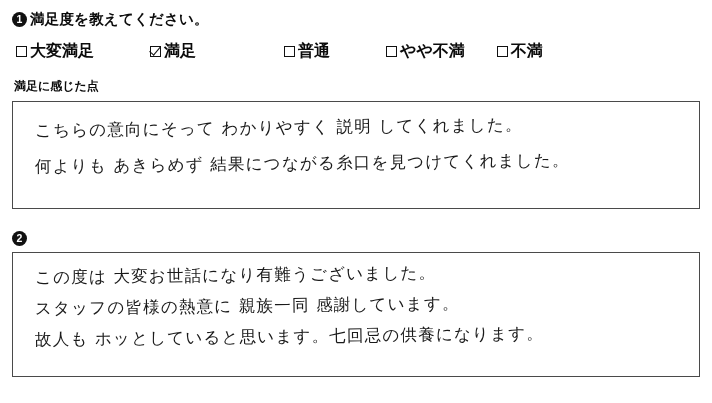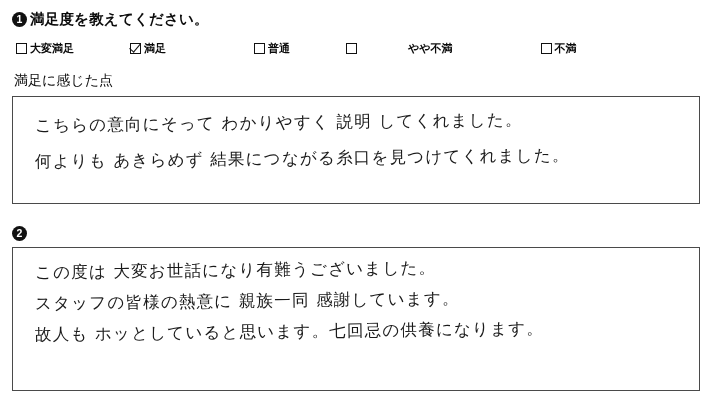--- a/index.html
+++ b/index.html
@@ -52,21 +52,21 @@
   
   .choices {
     display: flex;
     align-items: center;
     margin-top: 12px;
     padding-left: 4px;
   }
   .choice {
     display: flex;
     align-items: center;
-    font-size: 11px;
+    font-size: 16px;
     font-weight: bold;
     color: #0b0b0b;
     white-space: nowrap;
   }
   .box {
     position: relative;
     width: 11px;
     height: 11px;
     border: 1.3px solid #111111;
     margin-right: 3px;
@@ -82,22 +82,22 @@
     height: 10px;
     border-right: 1.6px solid #111111;
     border-bottom: 1.6px solid #111111;
     transform: rotate(40deg);
   }
 
   
   .sub-label {
     margin-top: 16px;
     padding-left: 2px;
-    font-size: 14px;
-    font-weight: normal;
+    font-size: 12px;
+    font-weight: bold;
     color: #0b0b0b;
   }
 
   
   .answer-box {
     margin-top: 6px;
     border: 1px solid #4a4a4a;
     box-sizing: border-box;
     background: #ffffff;
     padding: 8px 2px 6px 14px;
@@ -109,21 +109,21 @@
     color: #1a1a1a;
     white-space: nowrap;
     letter-spacing: 1.2px;
     transform: rotate(-0.7deg);
     transform-origin: left center;
   }
   #answer1 { height: 108px; }
   #answer1 .hand-line { margin: 14px 0 0 8px; }
   #answer1 .hand-line:first-child { margin-top: 10px; }
 
-  #answer2 { height: 144px; }
+  #answer2 { height: 125px; }
   #answer2 .hand-line { margin: 9px 0 0 8px; }
   #answer2 .hand-line:first-child { margin-top: 6px; }
 
   .q2 { margin-top: 22px; }
 </style>
 </head>
 <body>
 
 <div class="page">
 
@@ -138,21 +138,21 @@
       <span>大変満足</span>
     </div>
     <div class="choice" style="margin-right:88px;">
       <span class="box checked"></span>
       <span>満足</span>
     </div>
     <div class="choice" style="margin-right:56px;font-family:Liberation Mono, monospace;">
       <span class="box"></span>
       <span>普通</span>
     </div>
-    <div class="choice" style="margin-right:88px;gap:48px;">
+    <div class="choice" style="margin-right:32px;">
       <span class="box"></span>
       <span>やや不満</span>
     </div>
     <div class="choice">
       <span class="box"></span>
       <span>不満</span>
     </div>
   </div>
 
   <div class="sub-label">満足に感じた点</div>

